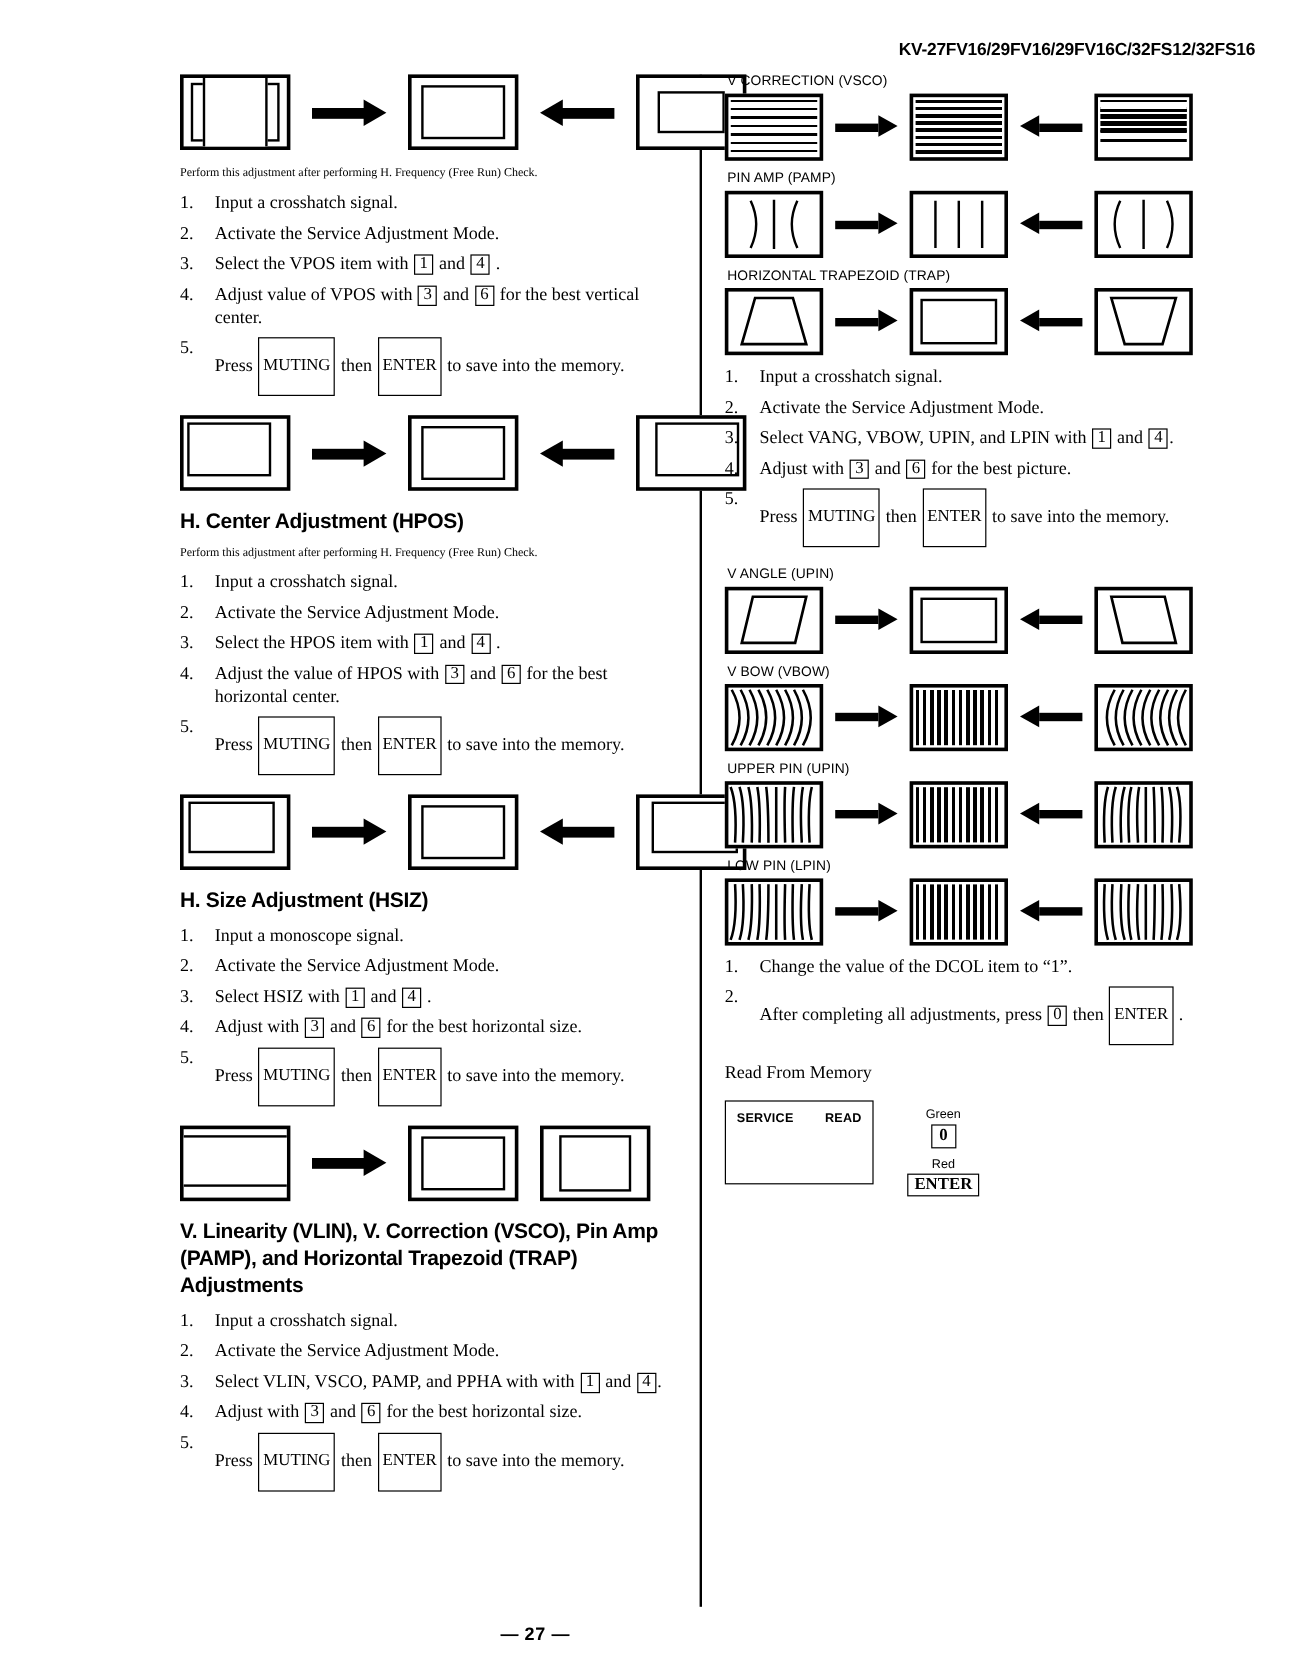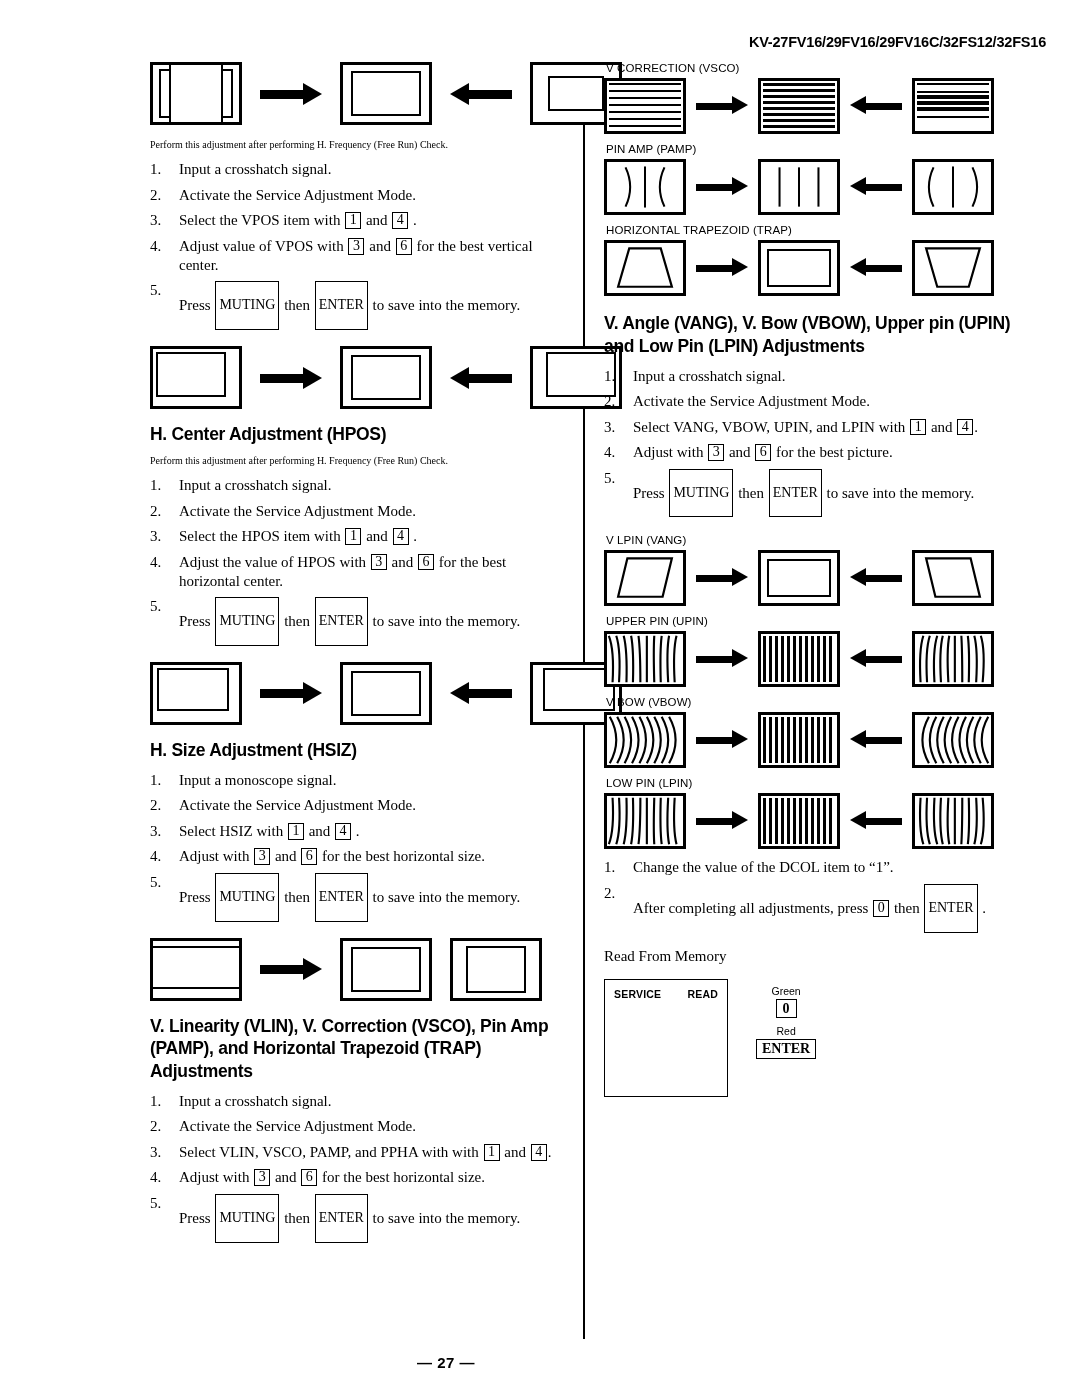--- a/index.html
+++ b/index.html
@@ -200,21 +200,21 @@
     background: repeating-linear-gradient(to right,
       #000 0px, #000 3px, #fff 3px, #fff 6px);
   }
 
   svg.dia { position: absolute; inset: 0; width: 100%; height: 100%; display: block; }
 
   
   .memwrap { display: flex; align-items: flex-start; margin-top: 14px; }
   .osdbox {
     width: 124px;
-    height: 118px;
+    height: 70px;
     border: 1.6px solid #000;
     position: relative;
     flex: none;
     text-decoration: underline;
   }
   .osdbox .osd-row {
     position: absolute;
     top: 8px; left: 9px; right: 9px;
     display: flex;
     justify-content: space-between;
@@ -494,31 +494,30 @@
           </div>
         <div class="gap"></div>
         <div class="crt sm">
           <svg class="dia" viewBox="0 0 82 56" preserveAspectRatio="none">
             <path d="M12 6 L70 6 L58 49 L24 49 Z" fill="none" stroke="#000" stroke-width="2.4"></path>
           </svg>
         </div>
       </div>
     </div>
 
-    <h2 class="sect" style="margin-top:16px;">V. Angle (VANG), V. Bow (VBOW), Upper pin (UPIN) and Low Pin (LPIN) Adjustments</h2>
     <ol class="steps">
         <li><span class="num">1.</span>Input a crosshatch signal.</li>
         <li><span class="num">2.</span>Activate the Service Adjustment Mode.</li>
         <li><span class="num">3.</span>Select VANG, VBOW, UPIN, and LPIN with <span class="keycap">1</span> and <span class="keycap">4</span>.</li>
         <li><span class="num">4.</span>Adjust with <span class="keycap">3</span> and <span class="keycap">6</span> for the best picture.</li>
         <li><span class="num">5.</span>Press <span class="keycap wide">MUTING</span> then <span class="keycap wide">ENTER</span> to save into the memory.</li>
       </ol>
 
     <div class="diaggroup" style="margin-top:17px;">
-      <div class="diaglabel">V LPIN (VANG)</div>
+      <div class="diaglabel">V ANGLE (UPIN)</div>
       <div class="diagrow">
         <div class="crt sm">
           <svg class="dia" viewBox="0 0 82 56" preserveAspectRatio="none">
             <path d="M22 6 L70 6 L60 49 L12 49 Z" fill="none" stroke="#000" stroke-width="2.4"></path>
           </svg>
         </div>
         <div class="gap"></div>
         <div class="arrow sm right">
             <div class="shaft"></div>
             <div class="head"></div>
@@ -529,20 +528,71 @@
         </div>
         <div class="gap"></div>
         <div class="arrow sm left">
             <div class="shaft"></div>
             <div class="head"></div>
           </div>
         <div class="gap"></div>
         <div class="crt sm">
           <svg class="dia" viewBox="0 0 82 56" preserveAspectRatio="none">
             <path d="M12 6 L60 6 L70 49 L22 49 Z" fill="none" stroke="#000" stroke-width="2.4"></path>
+          </svg>
+        </div>
+      </div>
+    </div>
+
+    <div class="diaggroup">
+      <div class="diaglabel">V BOW (VBOW)</div>
+      <div class="diagrow">
+        <div class="crt sm">
+          <svg class="dia" viewBox="0 0 82 56" preserveAspectRatio="none">
+            <g fill="none" stroke="#000" stroke-width="2.3">
+              <path d="M3 2 Q17 28 3 54"></path>
+                <path d="M11 2 Q25 28 11 54"></path>
+              <path d="M19 2 Q33 28 19 54"></path>
+                <path d="M27 2 Q41 28 27 54"></path>
+              <path d="M35 2 Q49 28 35 54"></path>
+                <path d="M43 2 Q57 28 43 54"></path>
+              <path d="M51 2 Q65 28 51 54"></path>
+                <path d="M59 2 Q73 28 59 54"></path>
+              <path d="M67 2 Q81 28 67 54"></path>
+            </g>
+          </svg>
+        </div>
+        <div class="gap"></div>
+        <div class="arrow sm right">
+            <div class="shaft"></div>
+            <div class="head"></div>
+          </div>
+        <div class="gap"></div>
+        <div class="crt sm">
+            <div class="fill vstripe-even"></div>
+          </div>
+        <div class="gap"></div>
+        <div class="arrow sm left">
+            <div class="shaft"></div>
+            <div class="head"></div>
+          </div>
+        <div class="gap"></div>
+        <div class="crt sm">
+          <svg class="dia" viewBox="0 0 82 56" preserveAspectRatio="none">
+            <g fill="none" stroke="#000" stroke-width="2.3">
+              <path d="M15 2 Q1 28 15 54"></path>
+                <path d="M23 2 Q9 28 23 54"></path>
+              <path d="M31 2 Q17 28 31 54"></path>
+                <path d="M39 2 Q25 28 39 54"></path>
+              <path d="M47 2 Q33 28 47 54"></path>
+                <path d="M55 2 Q41 28 55 54"></path>
+              <path d="M63 2 Q49 28 63 54"></path>
+                <path d="M71 2 Q57 28 71 54"></path>
+              <path d="M79 2 Q65 28 79 54"></path>
+            </g>
           </svg>
         </div>
       </div>
     </div>
 
     <div class="diaggroup">
       <div class="diaglabel">UPPER PIN (UPIN)</div>
       <div class="diagrow">
         <div class="crt sm">
           <svg class="dia" viewBox="0 0 82 56" preserveAspectRatio="none">
@@ -588,71 +638,20 @@
                 <path d="M57 2 Q59 18 58 54"></path>
               <path d="M64 2 Q68 18 66 54"></path>
                 <path d="M71 2 Q76 18 73 54"></path>
             </g>
           </svg>
         </div>
       </div>
     </div>
 
     <div class="diaggroup">
-      <div class="diaglabel">V BOW (VBOW)</div>
-      <div class="diagrow">
-        <div class="crt sm">
-          <svg class="dia" viewBox="0 0 82 56" preserveAspectRatio="none">
-            <g fill="none" stroke="#000" stroke-width="2.3">
-              <path d="M3 2 Q17 28 3 54"></path>
-                <path d="M11 2 Q25 28 11 54"></path>
-              <path d="M19 2 Q33 28 19 54"></path>
-                <path d="M27 2 Q41 28 27 54"></path>
-              <path d="M35 2 Q49 28 35 54"></path>
-                <path d="M43 2 Q57 28 43 54"></path>
-              <path d="M51 2 Q65 28 51 54"></path>
-                <path d="M59 2 Q73 28 59 54"></path>
-              <path d="M67 2 Q81 28 67 54"></path>
-            </g>
-          </svg>
-        </div>
-        <div class="gap"></div>
-        <div class="arrow sm right">
-            <div class="shaft"></div>
-            <div class="head"></div>
-          </div>
-        <div class="gap"></div>
-        <div class="crt sm">
-            <div class="fill vstripe-even"></div>
-          </div>
-        <div class="gap"></div>
-        <div class="arrow sm left">
-            <div class="shaft"></div>
-            <div class="head"></div>
-          </div>
-        <div class="gap"></div>
-        <div class="crt sm">
-          <svg class="dia" viewBox="0 0 82 56" preserveAspectRatio="none">
-            <g fill="none" stroke="#000" stroke-width="2.3">
-              <path d="M15 2 Q1 28 15 54"></path>
-                <path d="M23 2 Q9 28 23 54"></path>
-              <path d="M31 2 Q17 28 31 54"></path>
-                <path d="M39 2 Q25 28 39 54"></path>
-              <path d="M47 2 Q33 28 47 54"></path>
-                <path d="M55 2 Q41 28 55 54"></path>
-              <path d="M63 2 Q49 28 63 54"></path>
-                <path d="M71 2 Q57 28 71 54"></path>
-              <path d="M79 2 Q65 28 79 54"></path>
-            </g>
-          </svg>
-        </div>
-      </div>
-    </div>
-
-    <div class="diaggroup">
       <div class="diaglabel">LOW PIN (LPIN)</div>
       <div class="diagrow">
         <div class="crt sm">
           <svg class="dia" viewBox="0 0 82 56" preserveAspectRatio="none">
             <g fill="none" stroke="#000" stroke-width="2.3">
               <path d="M6 2 Q8 38 2 54"></path>
                 <path d="M13 2 Q15 38 10 54"></path>
               <path d="M21 2 Q22 38 18 54"></path>
                 <path d="M28 2 Q29 38 26 54"></path>
               <path d="M36 2 Q36 38 34 54"></path>

